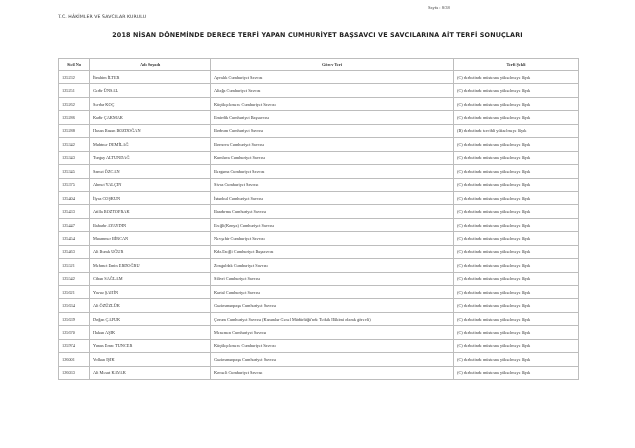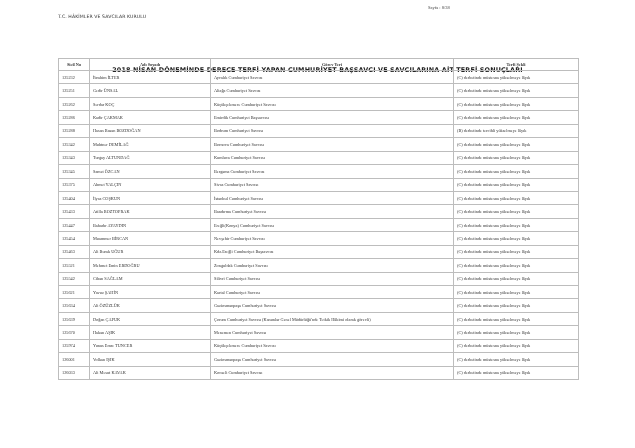--- a/index.html
+++ b/index.html
@@ -1,19 +1,19 @@
 <!DOCTYPE html>
 <html><head>
 <meta charset="utf-8">
 <style>
   html, body { margin:0; padding:0; background:#ffffff; }
   body { width:635px; height:448px; position:relative; overflow:hidden; font-family:"Liberation Serif", serif; color:#222; }
   .page-num { position:absolute; left:428px; top:5px; font-size:4.5px; color:#444; }
   .org { position:absolute; left:58px; top:14px; font-size:4.6px; font-family:"DejaVu Sans", sans-serif; color:#333; letter-spacing:0.1px; }
-  .title { position:absolute; left:0; width:635px; top:31px; text-align:center; font-family:"DejaVu Sans", sans-serif; font-weight:bold; font-size:6.4px; color:#222; letter-spacing:0.15px;margin-top:35px; }
+  .title { position:absolute; left:0; width:635px; top:31px; text-align:center; font-family:"DejaVu Sans", sans-serif; font-weight:bold; font-size:6.4px; color:#222; letter-spacing:0.15px; }
   table { position:absolute; left:58px; top:58px; width:520px; border-collapse:collapse; table-layout:fixed; }
   th, td { border:0.6px solid #bdbdbd; font-size:4.3px; height:12.45px; padding:0 3px; white-space:nowrap; overflow:hidden; color:#333; }
   th { font-weight:bold; text-align:center; height:11px; }
   col.c1 { width:31px; } col.c2 { width:121px; } col.c3 { width:243px; } col.c4 { width:125px; }
 </style>
 </head>
 <body>
 
 <div class="page-num">Sayfa :  8/38</div>
 <div class="org">T.C. HÂKİMLER VE SAVCILAR KURULU</div>

